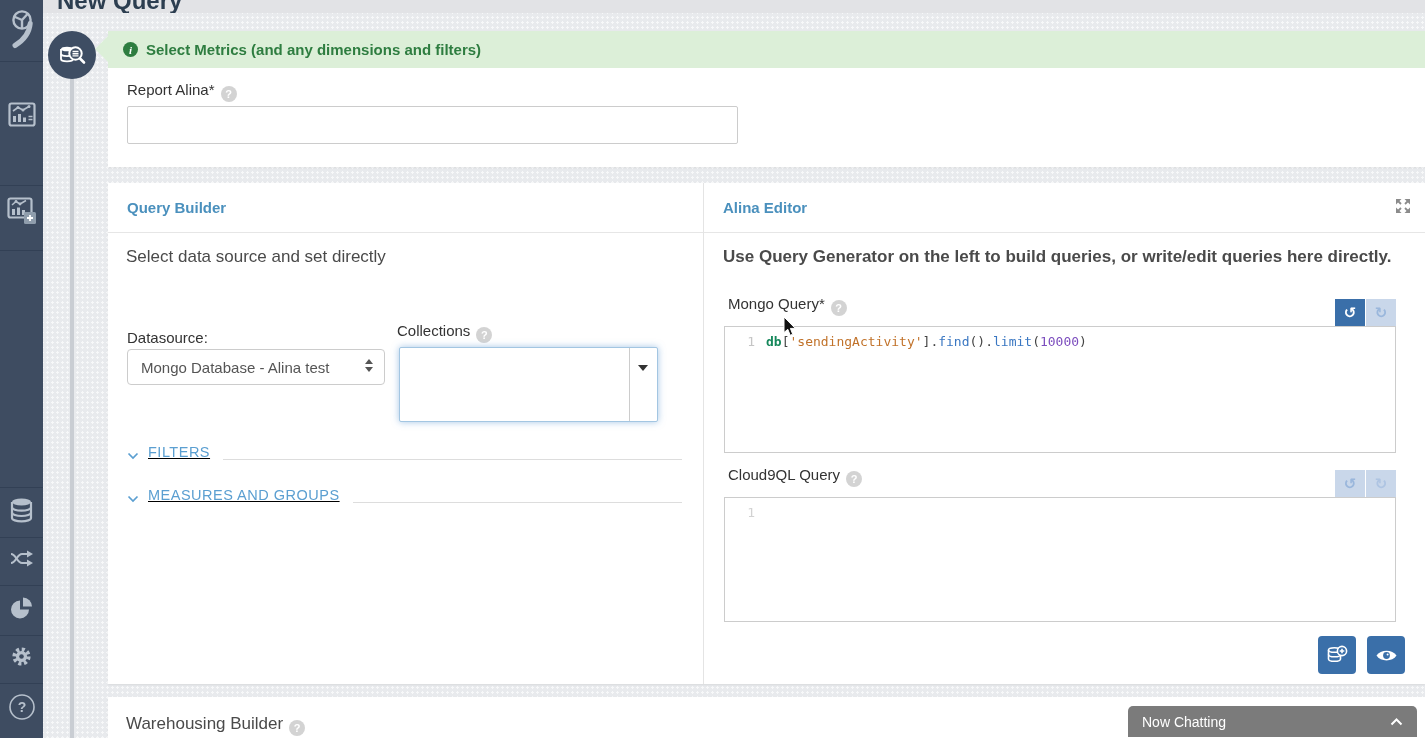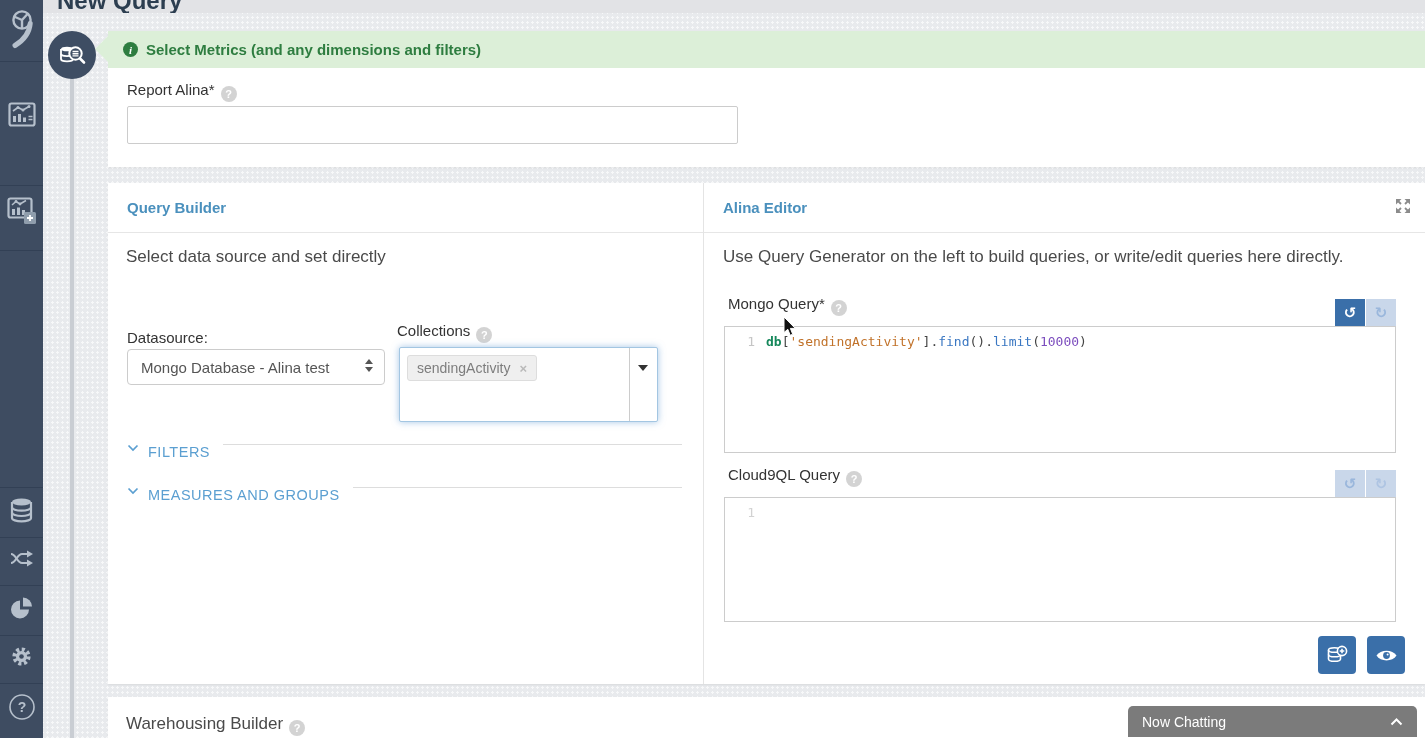--- a/index.html
+++ b/index.html
@@ -53,24 +53,24 @@
   .tri-down { width:0; height:0; border-left:4px solid transparent; border-right:4px solid transparent; border-top:5px solid #555; }
 
   .col-label { position:absolute; left:289px; top:139px; }
   .multiselect { position:absolute; left:291px; top:164px; width:259px; height:75px; background:#fff; border:1px solid #a3c6e2; border-radius:2px; box-shadow:0 0 7px rgba(90,150,210,.55); cursor:text; }
   .ms-caret-zone { position:absolute; right:0; top:0; bottom:0; width:28px; border-left:1px solid #ccc; cursor:pointer; }
   .ms-caret { position:absolute; right:9px; top:17px; width:0; height:0; border-left:5px solid transparent; border-right:5px solid transparent; border-top:6px solid #333; }
   .ms-tags { position:absolute; left:7px; top:7px; right:34px; display:flex; flex-wrap:wrap; }
   .ms-tag { height:26px; background:#efefef; border:1px solid #ddd; border-radius:3px; display:inline-flex; align-items:center; padding:0 9px; font-size:14px; color:#7d7d7d; cursor:default; }
   .tag-x { margin-left:9px; color:#b9b9b9; font-size:13px; font-weight:bold; cursor:pointer; }
 
-  .collapse-row { position:absolute; left:19px; right:21px; display:flex; align-items:flex-start; cursor:pointer; }
+  .collapse-row { position:absolute; left:19px; right:21px; display:flex; align-items:flex-end; cursor:pointer;text-decoration:underline; }
   .collapse-row .section-label { margin-left:9px; font-size:14.5px; }
 
-  .qe-intro { position:absolute; left:19px; top:64px; font-size:17px; color:#4a4a4a; }
+  .qe-intro { position:absolute; left:19px; top:64px; font-size:17px; color:#4a4a4a;font-weight:bold; }
   .editor-label { position:absolute; left:24px; }
   .undo-redo { position:absolute; right:29px; display:flex; gap:1px; }
   .ur-btn { width:30px; height:27px; border:none; display:flex; align-items:center; justify-content:center; font-size:15px; font-weight:bold; cursor:pointer; font-family:"DejaVu Sans", sans-serif; }
   .ur-on  { background:#3a6fa9; color:#fff; }
   .ur-off { background:#c9d7ea; color:#9ab7dc; }
   .ur-off2 { background:#c9d7ea; color:#aec4e2; }
 
   .code-editor { position:absolute; left:20px; width:672px; background:#fff; border:1px solid #ccc; font-family:"DejaVu Sans Mono", monospace; font-size:13px; }
   .code-line { position:absolute; left:0; top:7px; right:0; display:flex; }
   .code-ln { width:30px; text-align:right; color:#c5c5c5; flex:none; }
@@ -227,26 +227,20 @@
       <span class="select-stepper">
           <span class="tri-up"></span>
           <span class="tri-down"></span>
         </span>
     </div>
 
     <div class="col-label field-label">
       <span>Collections</span><span class="help">?</span>
     </div>
     <div class="multiselect">
-      <div class="ms-tags">
-          <span class="ms-tag">
-            <span>sendingActivity</span>
-            <span class="tag-x">×</span>
-          </span>
-        </div>
       <div class="ms-caret-zone">
         <span class="ms-caret"></span>
       </div>
     </div>
 
     <div class="collapse-row" style="top:261px">
       <svg width="12" height="8" viewBox="0 0 12 8">
         <polyline points="1.5,1.5 6,6 10.5,1.5" fill="none" stroke="#5b9fd1" stroke-width="1.7"></polyline>
       </svg>
       <span class="section-label">FILTERS</span>

